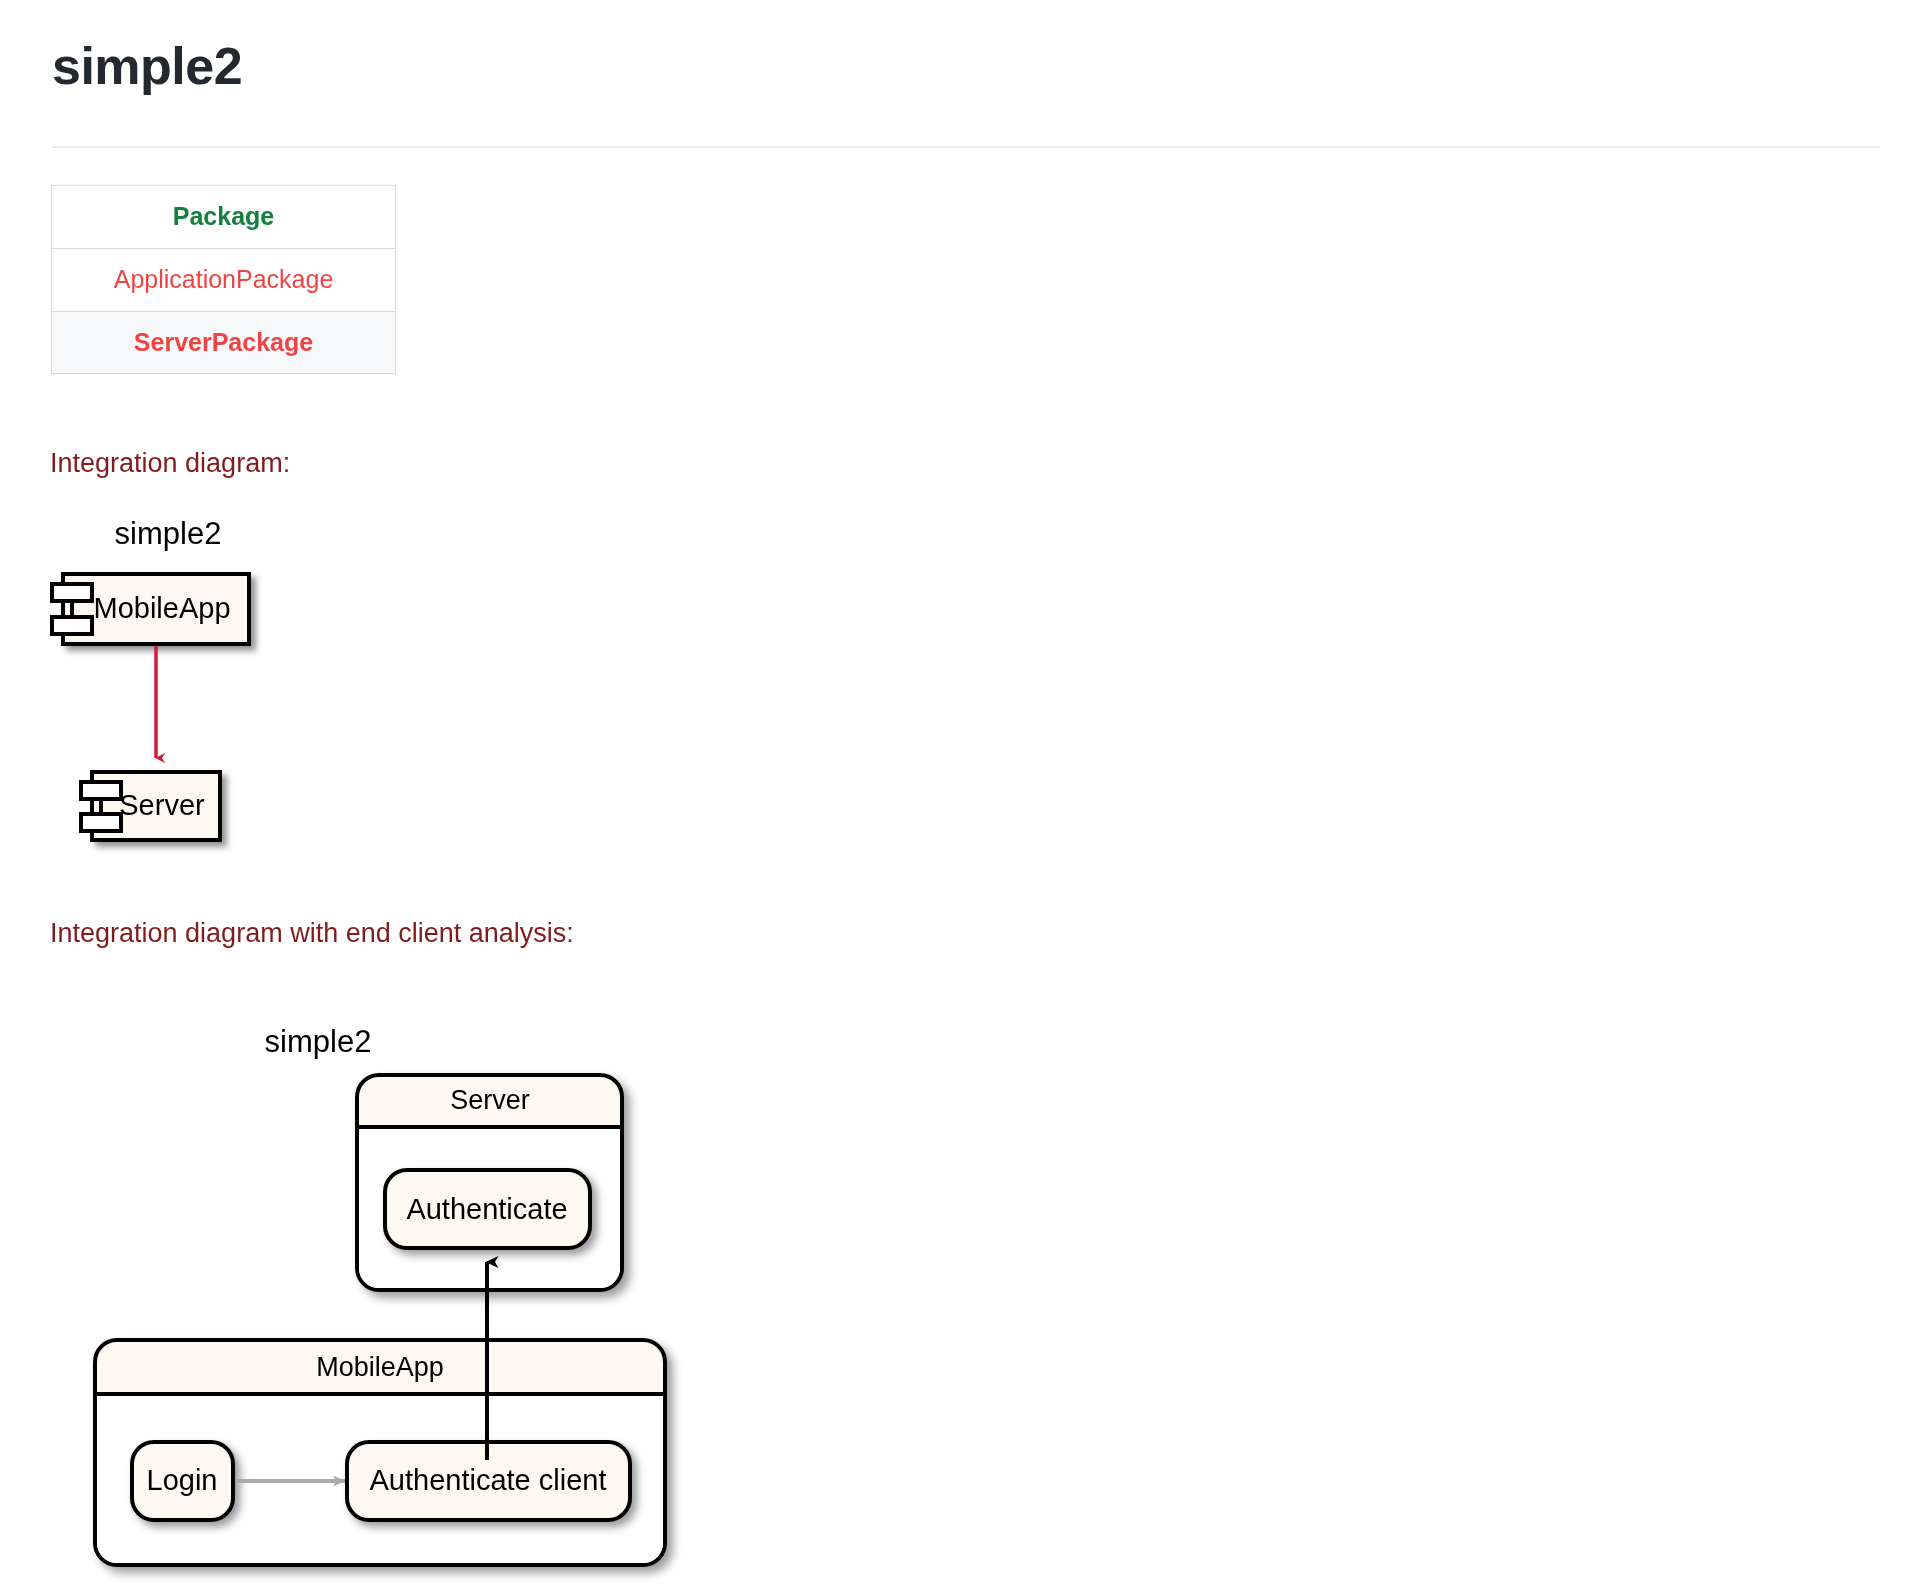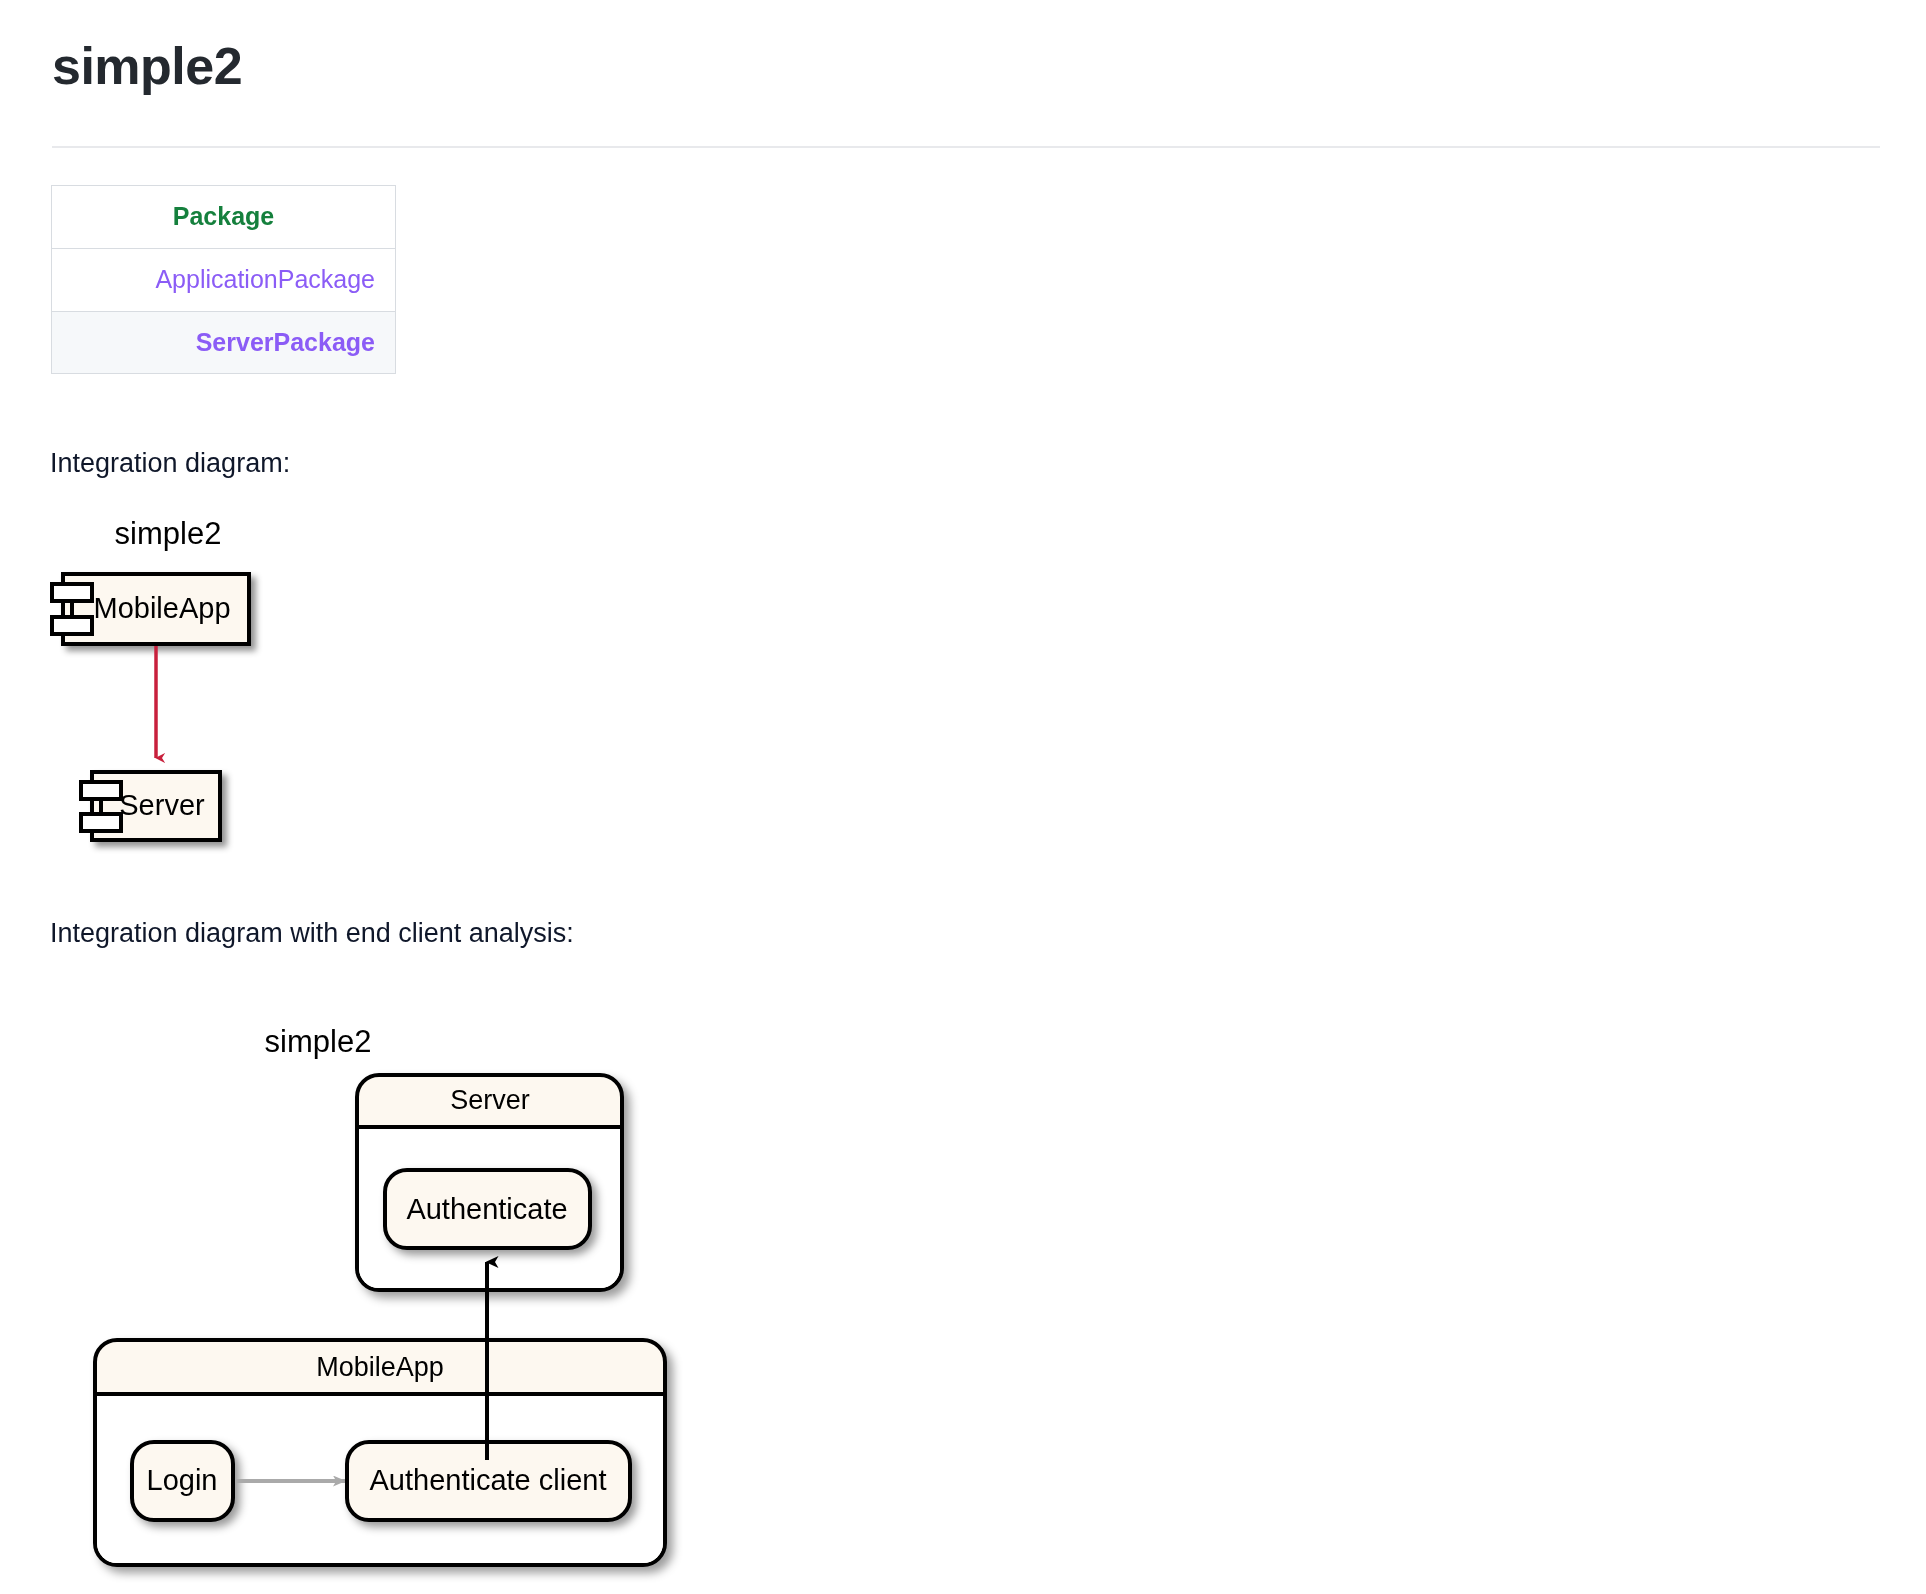--- a/index.html
+++ b/index.html
@@ -56,32 +56,32 @@
     height: 44px;
     box-sizing: border-box;
   }
   #package-table th {
     text-align: center;
     font-weight: 700;
     color: #15803d;
     background: #ffffff;
   }
   #package-table td {
-    text-align: right;
-    color: #8b5cf6;
+    text-align: center;
+    color: #ef4444;
     cursor: pointer;
   }
   #package-table tr.row-even td { background: #ffffff; }
   #package-table tr.row-odd  td { background: #f6f8fa; font-weight: bold; }
 
   
   .caption {
     position: absolute;
     font-size: 27px;
-    color: #0f172a;
+    color: #7f1d1d;
     white-space: nowrap;
   }
   #caption-1 { left: 50px; top: 448px; }
   #caption-2 { left: 50px; top: 918px; }
 
   
   .diagram { position: absolute; }
   #diagram-1 { left: 0px; top: 500px; width: 420px; height: 360px; }
   #diagram-2 { left: 0px; top: 970px; width: 760px; height: 624px; }
 

